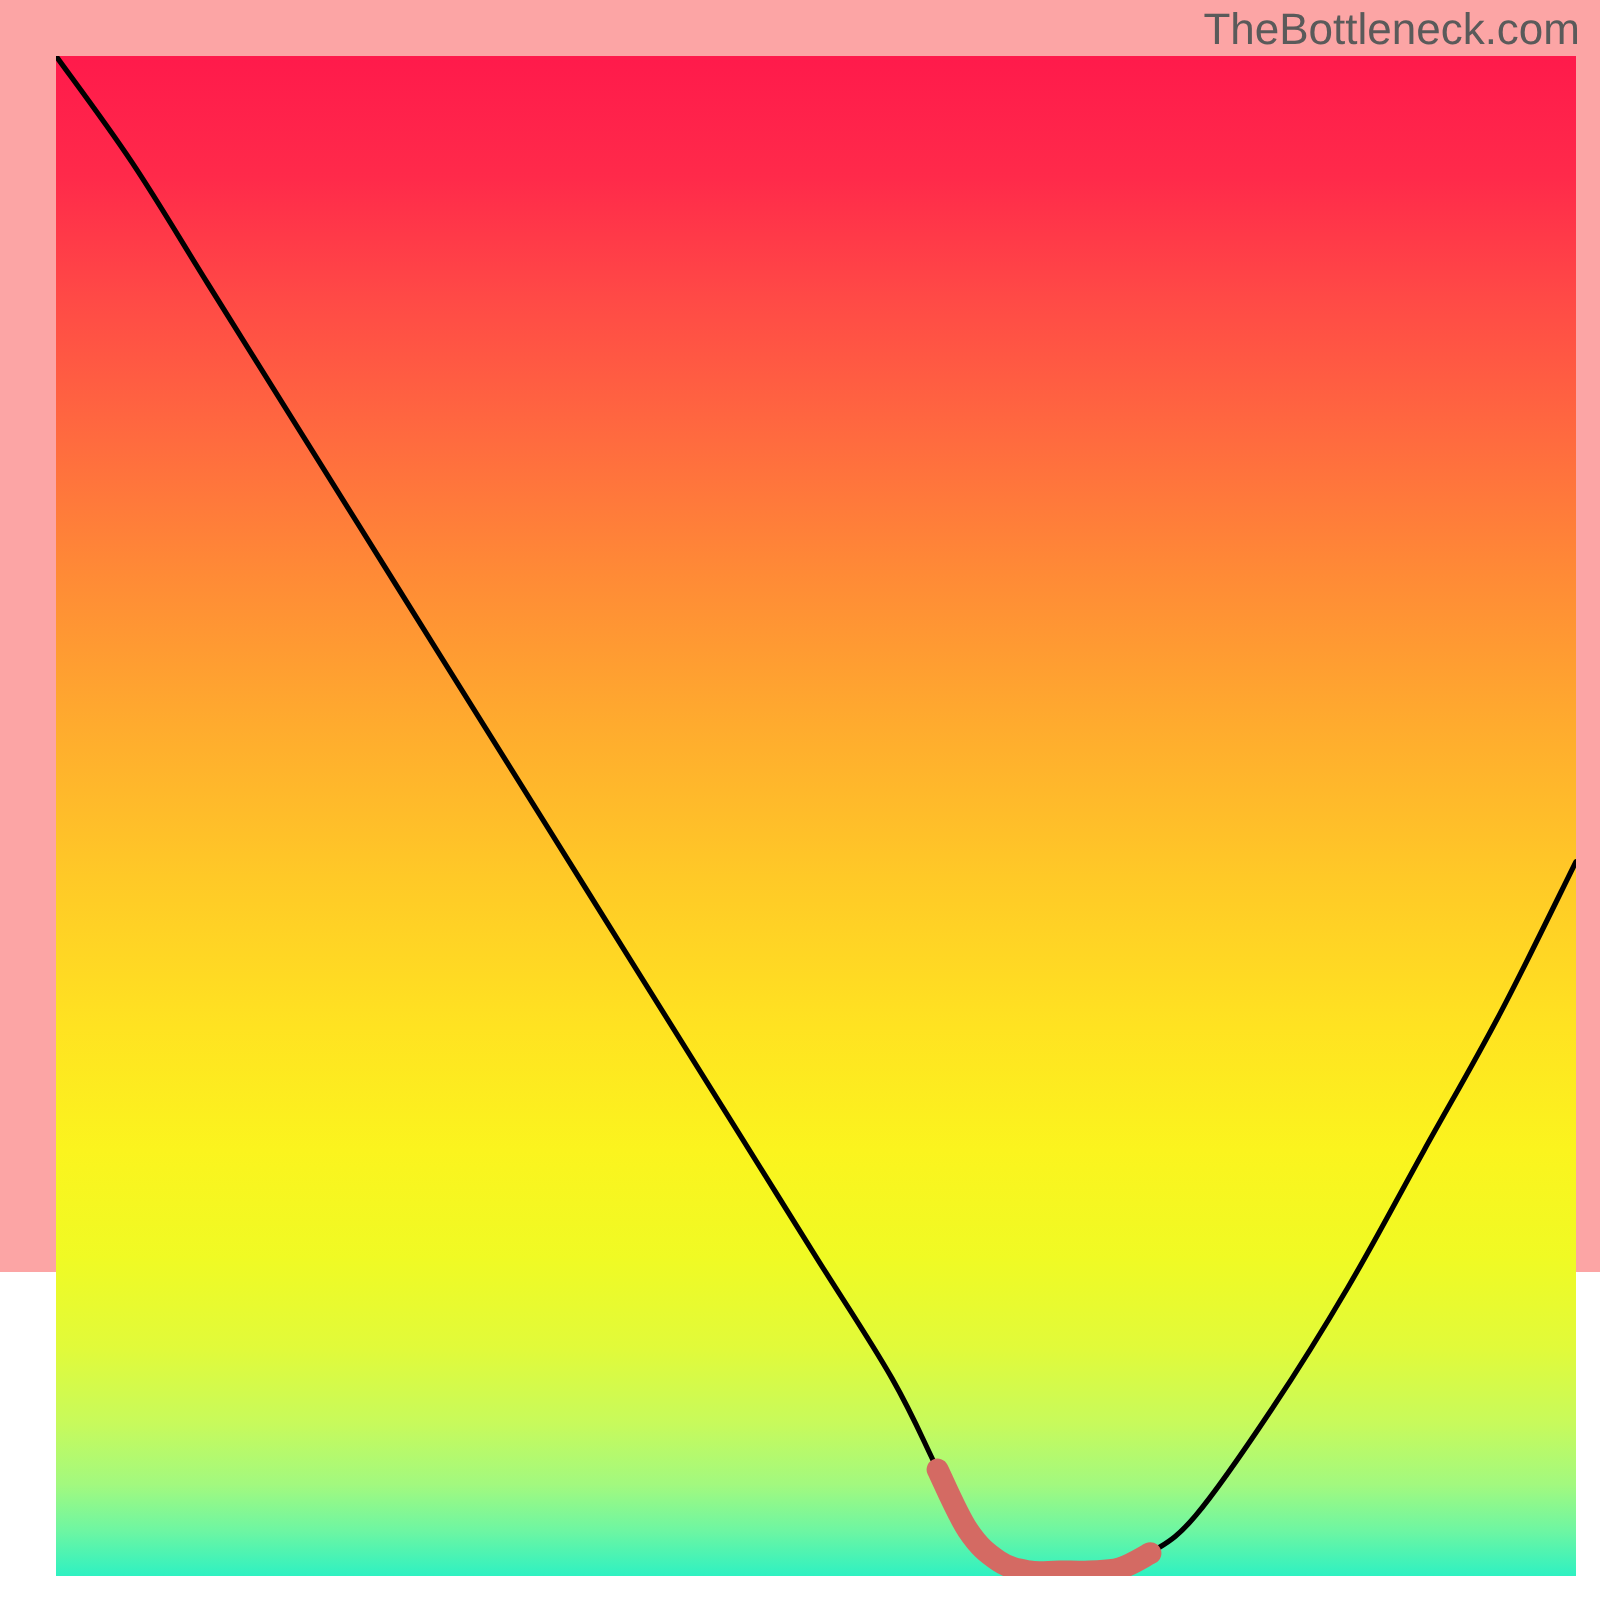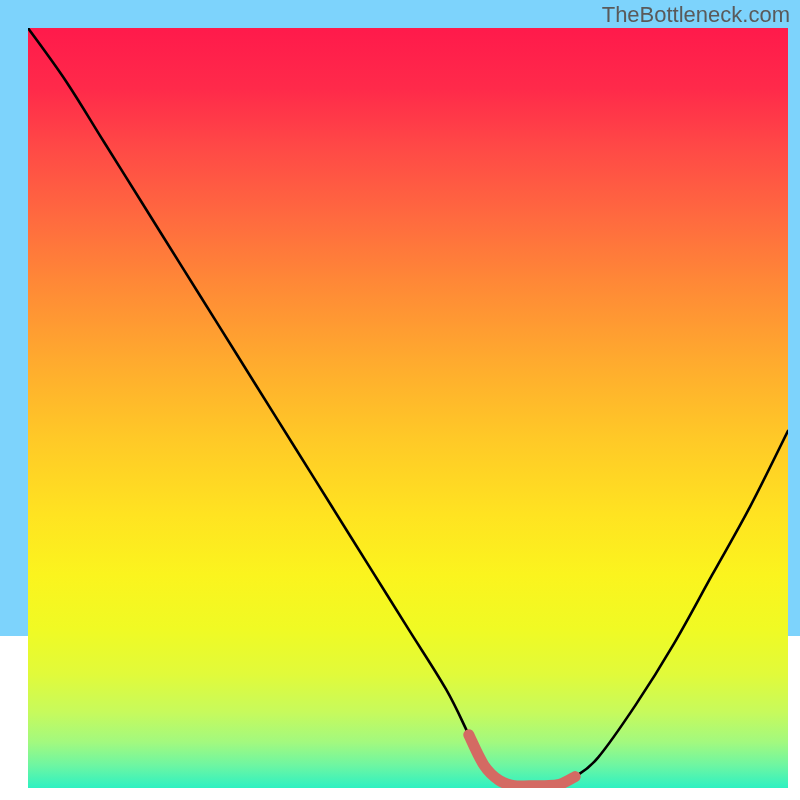--- a/index.html
+++ b/index.html
@@ -1,20 +1,20 @@
 <!DOCTYPE html>
 <html><head>
 <meta charset="utf-8">
 <style>
   * { margin: 0; padding: 0; box-sizing: border-box; }
   html, body { width: 800px; height: 800px; overflow: hidden; }
   .outer {
     width: 800px;
     height: 636px;
-    background: #7dd3fc;
+    background: #fca5a5;
     position: relative;
   }
   .watermark {
     position: absolute;
     top: 2px;
     right: 10px;
     color: #5a5a5a;
     font-family: Arial, Helvetica, sans-serif;
     font-size: 22px;
     font-weight: 500;

